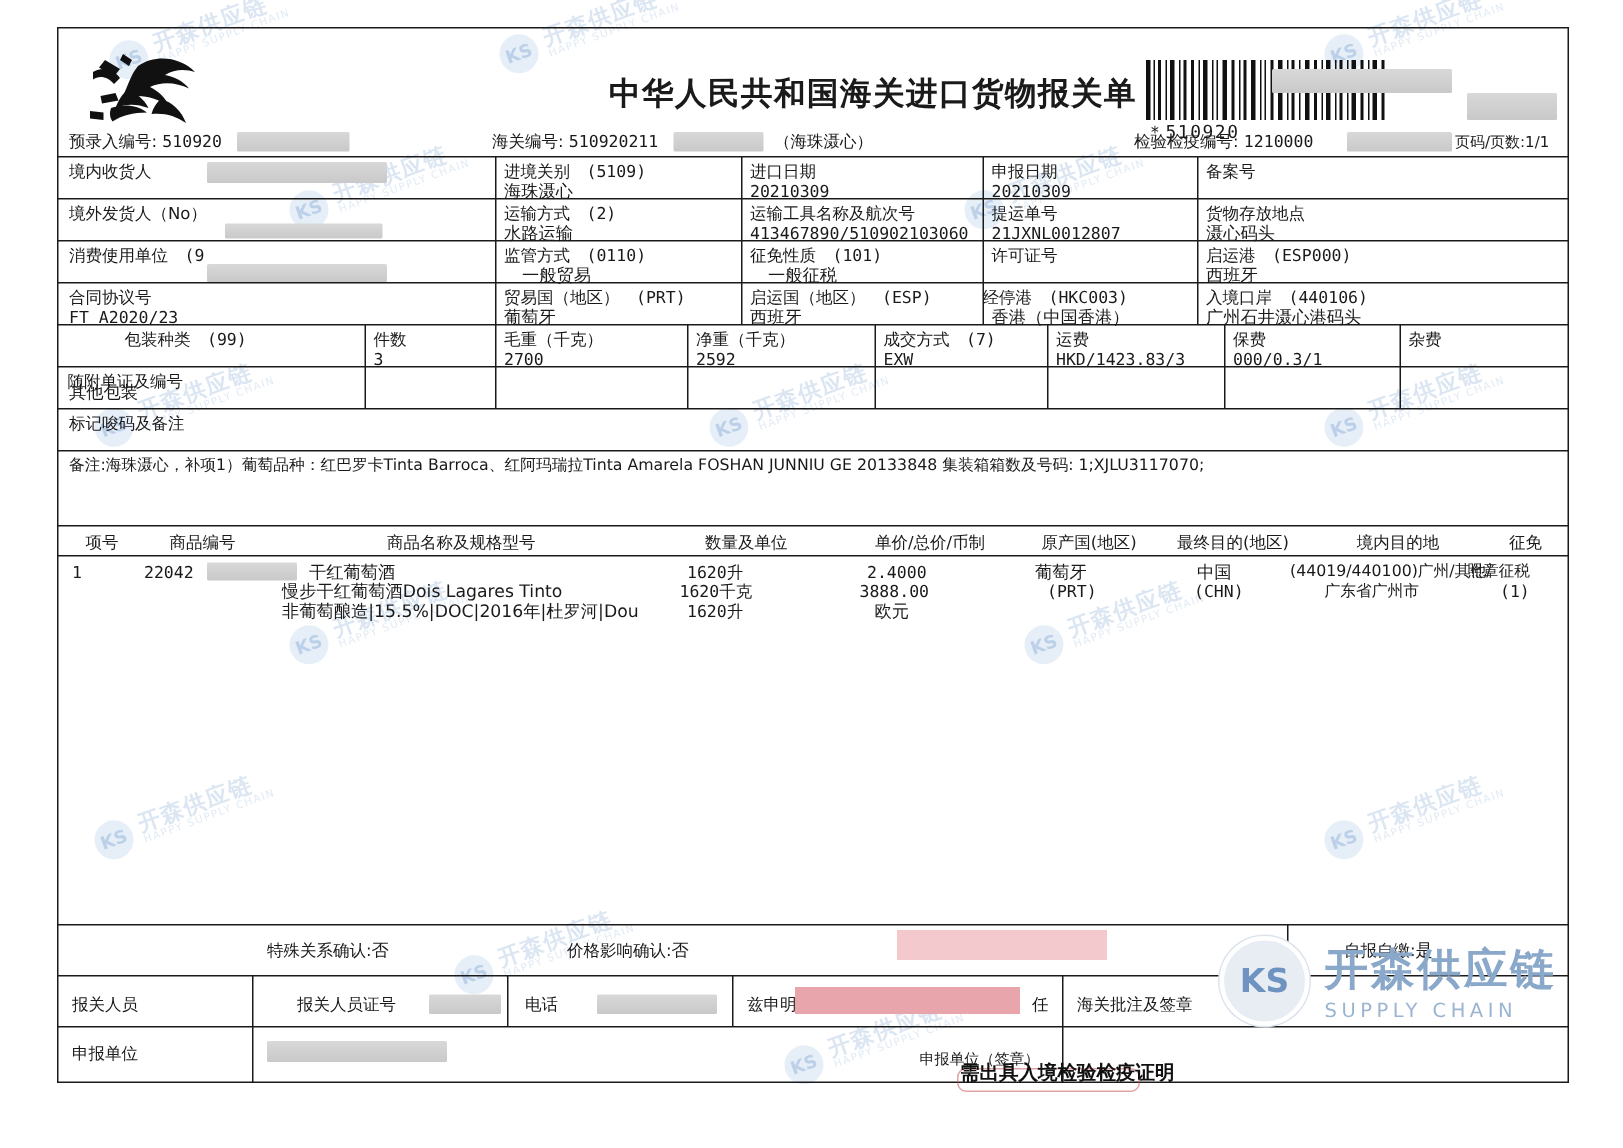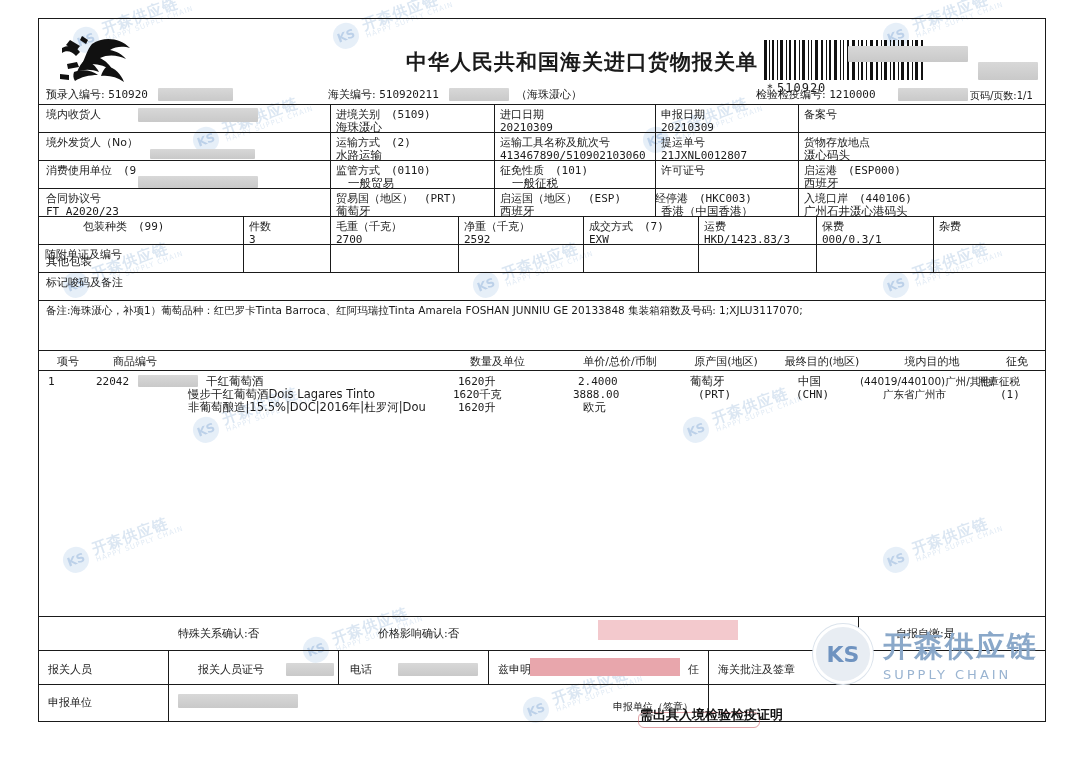--- a/index.html
+++ b/index.html
@@ -366,20 +366,21 @@
     <div class="r lbl" style="left:7px;top:230px;">随附单证及编号</div>
 
     <div class="hline" style="top:282px;"></div>
     <div class="hline" style="top:332px;"></div>
     <div class="r lbl" style="left:8px;top:258px;">标记唆码及备注</div>
     <div class="r" style="left:8px;top:286px;font-size:10.5px;">备注:海珠滠心，补项1）葡萄品种：红巴罗卡Tinta Barroca、红阿玛瑞拉Tinta Amarela FOSHAN JUNNIU GE 20133848  集装箱箱数及号码: 1;XJLU3117070;</div>
 
     <div class="hline" style="top:352px;"></div>
     <div class="r lbl ctr" style="left:8px;top:337px;width:44px;">项号</div>
     <div class="r lbl ctr" style="left:52px;top:337px;width:90px;">商品编号</div>
+    <div class="r lbl ctr" style="left:142px;top:337px;width:255px;">商品名称及规格型号</div>
     <div class="r lbl ctr" style="left:397px;top:337px;width:125px;">数量及单位</div>
     <div class="r lbl ctr" style="left:522px;top:337px;width:120px;">单价/总价/币制</div>
     <div class="r lbl ctr" style="left:642px;top:337px;width:92px;">原产国(地区)</div>
     <div class="r lbl ctr" style="left:734px;top:337px;width:100px;">最终目的(地区)</div>
     <div class="r lbl ctr" style="left:834px;top:337px;width:120px;">境内目的地</div>
     <div class="r lbl ctr" style="left:954px;top:337px;width:50px;">征免</div>
 
     <div class="r val mono" style="left:10px;top:357px;">1</div>
     <div class="r val mono" style="left:58px;top:357px;">22042</div>
     <div class="redact" style="position:absolute;left:100px;top:357px;width:60px;height:12px;"></div>

